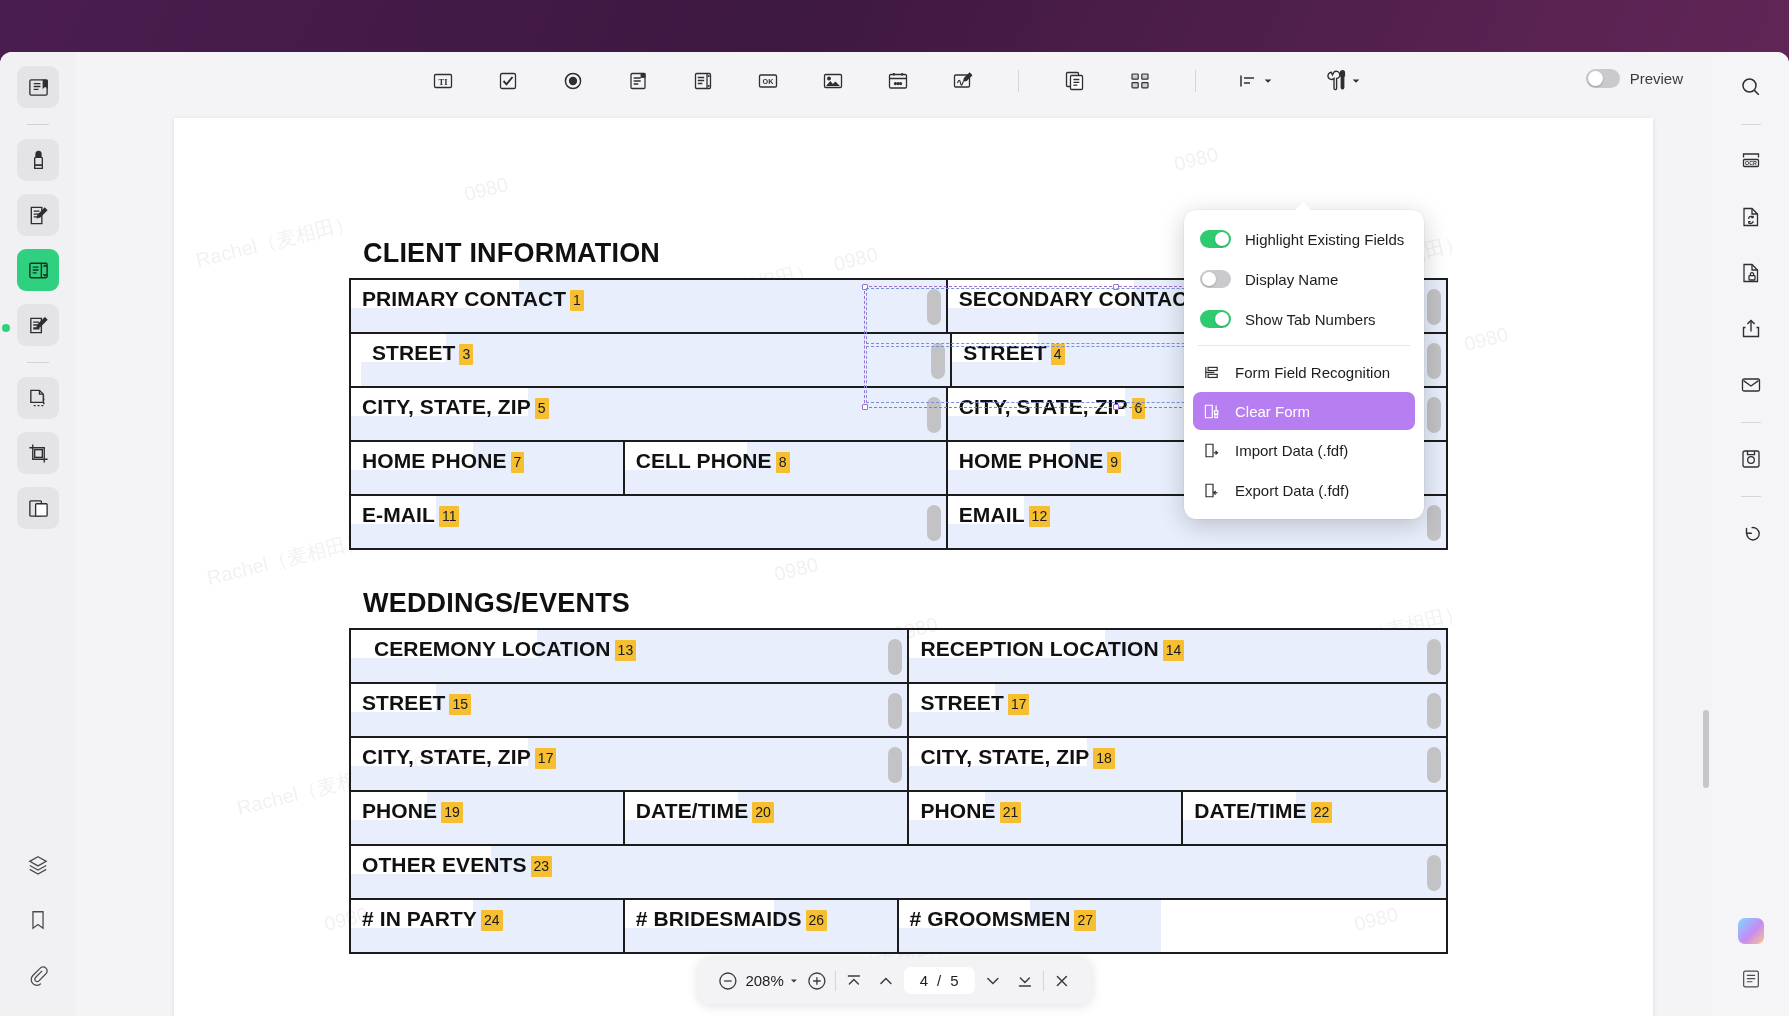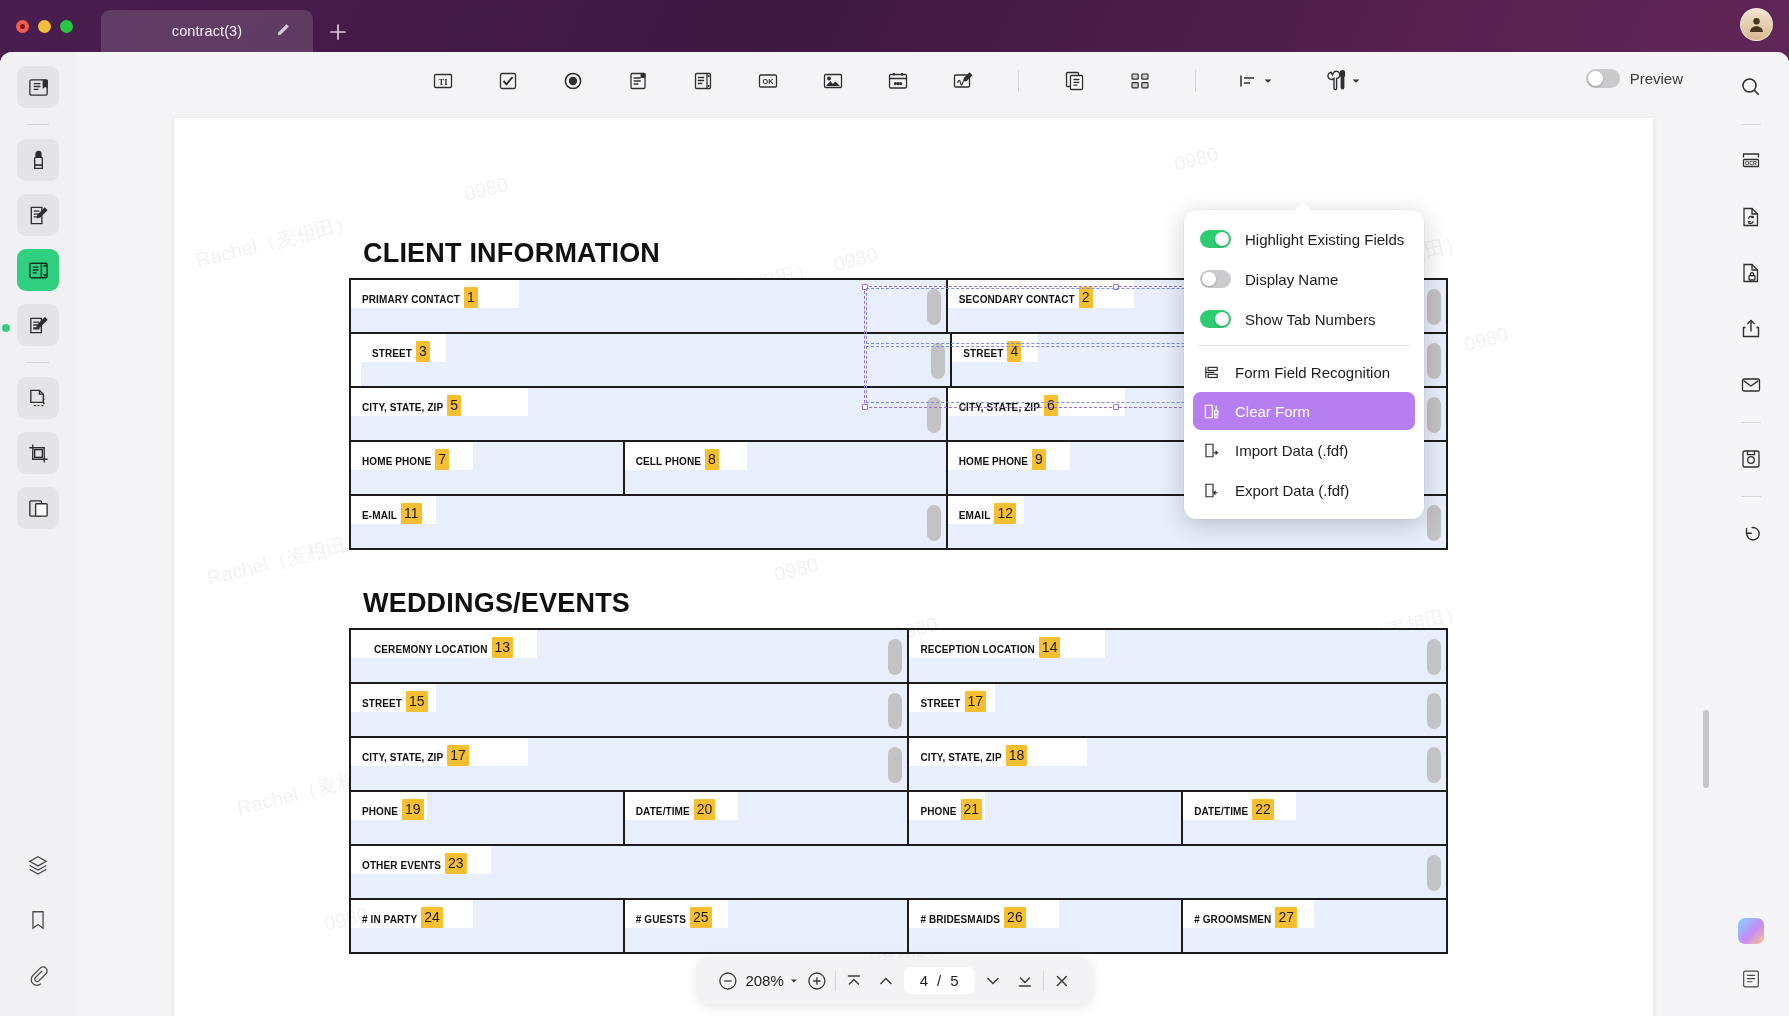--- a/index.html
+++ b/index.html
@@ -105,21 +105,21 @@
     font-size:27px;font-weight:700;letter-spacing:.2px;color:#101010;
     margin:0 0 9px 14px; font-family:"Liberation Sans",sans-serif;
   }
   .tbl{ border:2px solid #1c1c1c; border-bottom:none; }
   .trow{ display:flex; border-bottom:2px solid #1c1c1c; }
   .tcol{ position:relative; border-right:2px solid #1c1c1c; }
   .tcol:last-child{ border-right:none; }
   .cell{
     position:relative; height:52px; padding:7px 0 0 11px;
   }
-  .lbl{ font-size:10px; font-weight:700; color:#111; letter-spacing:.1px; white-space:nowrap; }
+  .lbl{ font-size:21px; font-weight:700; color:#111; letter-spacing:.1px; white-space:nowrap; }
   .num{
     display:inline-block; background:#f5bf31; color:#1a1a1a;
     font-size:14px; font-weight:400; line-height:1;
     padding:3px 3px 4px; margin-left:4px; vertical-align:1px;
     border-radius:1px;
   }
   .fieldbg{
     position:absolute; background:#e8eefb; pointer-events:none;
   }
   .scroll-pill{
@@ -192,48 +192,20 @@
     position:absolute; right:4px; top:600px; width:6px; height:78px; border-radius:3px;
     background:#c6c6ca;
   }
   svg{display:block;}
 </style>
 </head>
 <body>
 
 <div id="app">
 
-  <div id="titlebar">
-    <div class="traffic">
-      <div class="tl red"></div>
-      <div class="tl yellow"></div>
-      <div class="tl green"></div>
-    </div>
-    <div id="tabstrip">
-      <div class="tab">
-        <span class="tab-title">contract(3)</span>
-        <span class="tab-pencil">
-          <svg width="16" height="16" viewBox="0 0 16 16">
-              <path d="M11.5 2.2l2.3 2.3-8 8-3 0.7 0.7-3z" fill="#efe6f2"></path>
-            </svg>
-        </span>
-      </div>
-      <div class="newtab">
-        <svg width="22" height="22" viewBox="0 0 22 22">
-            <path d="M11 4v14M4 11h14" stroke="#eadff0" stroke-width="1.7" stroke-linecap="round"></path>
-          </svg>
-      </div>
-    </div>
-    <div class="avatar">
-      <svg width="19" height="19" viewBox="0 0 20 20">
-          <circle cx="10" cy="6.6" r="3.4" fill="#4a3520"></circle>
-          <path d="M3.2 18c0-3.9 3-6.2 6.8-6.2s6.8 2.3 6.8 6.2z" fill="#4a3520"></path>
-        </svg>
-    </div>
-  </div>
 
   <div id="shell">
 
     <div id="leftbar">
       <div class="lb-dot"></div>
 
       <div class="lb-btn">
         <span>
           <svg width="23" height="23" viewBox="0 0 24 24" fill="none" stroke="#2e2e30" stroke-width="1.4">
             <rect x="3" y="4" width="18" height="16" rx="1.5"></rect>
@@ -700,27 +672,20 @@
                   </div>
                 </div>
                 <div class="trow">
                   <div class="tcol" style="width: 25%;">
                     <div class="cell">
                       <div class="fieldbg" style="inset: 0px 0px 0px 122px;"></div>
                       <div class="fieldbg" style="inset: 28px 0px 0px;"></div>
                       <div style="position: relative;"><span class="lbl" style="position: relative;"># IN PARTY</span><span class="num">24</span></div>
                     </div>
                   </div>
-                  <div class="tcol" style="width: 26%;">
-                    <div class="cell">
-                      <div class="fieldbg" style="inset: 0px 0px 0px 103.6px;"></div>
-                      <div class="fieldbg" style="inset: 28px 0px 0px;"></div>
-                      <div style="position: relative;"><span class="lbl" style="position: relative;"># GUESTS</span><span class="num">25</span></div>
-                    </div>
-                  </div>
                   <div class="tcol" style="width: 25%;">
                     <div class="cell">
                       <div class="fieldbg" style="inset: 0px 0px 0px 149.6px;"></div>
                       <div class="fieldbg" style="inset: 28px 0px 0px;"></div>
                       <div style="position: relative;"><span class="lbl" style="position: relative;"># BRIDESMAIDS</span><span class="num">26</span></div>
                     </div>
                   </div>
                   <div class="tcol" style="width: 24%;">
                     <div class="cell">
                       <div class="fieldbg" style="inset: 0px 0px 0px 131.2px;"></div>

